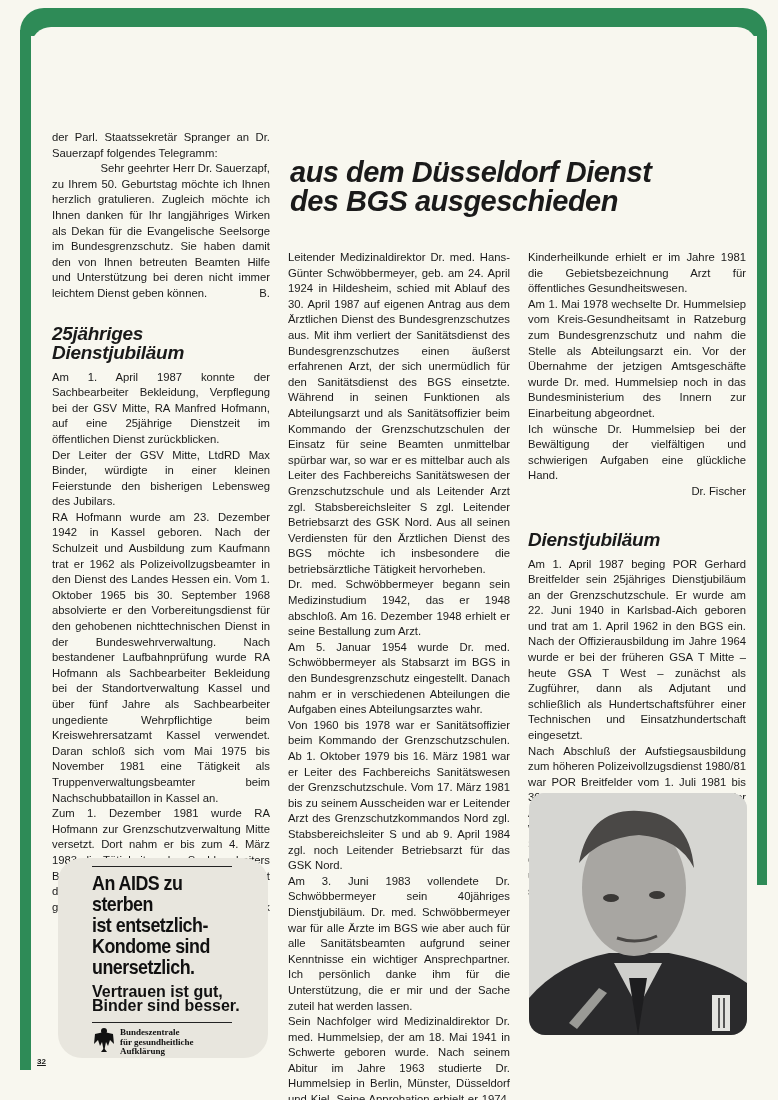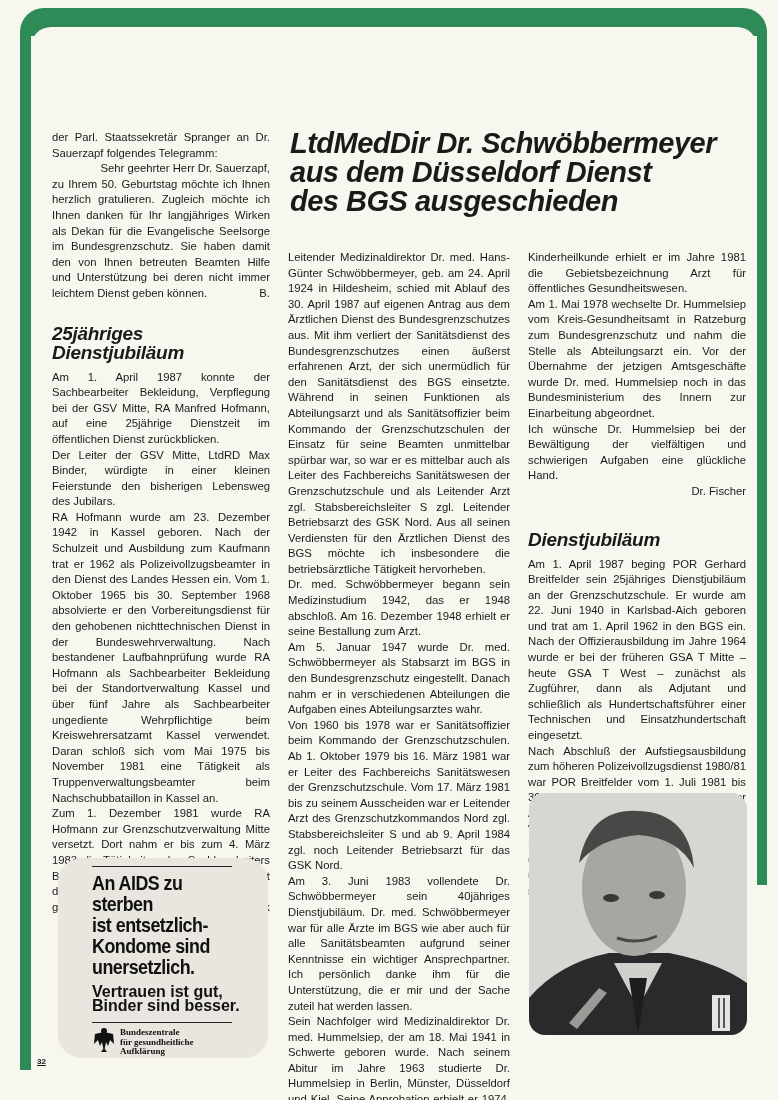--- a/index.html
+++ b/index.html
@@ -87,29 +87,29 @@
 </svg>
 <div class="ad-org">
   <div>Bundeszentrale</div>
   <div>für gesundheitliche</div>
   <div>Aufklärung</div>
 </div>
 
 <div class="page-num">32</div>
 
 <h1 class="main-title">
-  <span>LtdMedDir Dr. Schwöbbermeyer</span><br>
+  <br>
   <span>aus dem Düsseldorf Dienst</span><br>
   <span>des BGS ausgeschieden</span>
 </h1>
 
 <div class="col col2">
   <p>Leitender Medizinaldirektor Dr. med. Hans-Günter Schwöbbermeyer, geb. am 24. April 1924 in Hildesheim, schied mit Ablauf des 30. April 1987 auf eigenen Antrag aus dem Ärztlichen Dienst des Bundesgrenzschutzes aus. Mit ihm verliert der Sanitätsdienst des Bundesgrenzschutzes einen äußerst erfahrenen Arzt, der sich unermüdlich für den Sanitätsdienst des BGS einsetzte. Während in seinen Funktionen als Abteilungsarzt und als Sanitätsoffizier beim Kommando der Grenzschutzschulen der Einsatz für seine Beamten unmittelbar spürbar war, so war er es mittelbar auch als Leiter des Fachbereichs Sanitätswesen der Grenzschutzschule und als Leitender Arzt zgl. Stabsbereichsleiter S zgl. Leitender Betriebsarzt des GSK Nord. Aus all seinen Verdiensten für den Ärztlichen Dienst des BGS möchte ich insbesondere die betriebsärztliche Tätigkeit hervorheben.</p>
   <p>Dr. med. Schwöbbermeyer begann sein Medizinstudium 1942, das er 1948 abschloß. Am 16. Dezember 1948 erhielt er seine Bestallung zum Arzt.</p>
-  <p>Am 5. Januar 1947 wurde Dr. med. Schwöbbermeyer als Stabsarzt im BGS in den Bundesgrenzschutz eingestellt. Danach nahm er in verschiedenen Abteilungen die Aufgaben eines Abteilungsarztes wahr.</p>
+  <p>Am 5. Januar 1954 wurde Dr. med. Schwöbbermeyer als Stabsarzt im BGS in den Bundesgrenzschutz eingestellt. Danach nahm er in verschiedenen Abteilungen die Aufgaben eines Abteilungsarztes wahr.</p>
   <p>Von 1960 bis 1978 war er Sanitätsoffizier beim Kommando der Grenzschutzschulen. Ab 1. Oktober 1979 bis 16. März 1981 war er Leiter des Fachbereichs Sanitätswesen der Grenzschutzschule. Vom 17. März 1981 bis zu seinem Ausscheiden war er Leitender Arzt des Grenzschutzkommandos Nord zgl. Stabsbereichsleiter S und ab 9. April 1984 zgl. noch Leitender Betriebsarzt für das GSK Nord.</p>
   <p>Am 3. Juni 1983 vollendete Dr. Schwöbbermeyer sein 40jähriges Dienstjubiläum. Dr. med. Schwöbbermeyer war für alle Ärzte im BGS wie aber auch für alle Sanitätsbeamten aufgrund seiner Kenntnisse ein wichtiger Ansprechpartner. Ich persönlich danke ihm für die Unterstützung, die er mir und der Sache zuteil hat werden lassen.</p>
   <p>Sein Nachfolger wird Medizinaldirektor Dr. med. Hummelsiep, der am 18. Mai 1941 in Schwerte geboren wurde. Nach seinem Abitur im Jahre 1963 studierte Dr. Hummelsiep in Berlin, Münster, Düsseldorf und Kiel. Seine Approbation erhielt er 1974. Bereits während seiner Medizinalassistentenzeit promovierte er zum Dr. med. Neben der Gebietsbezeichnung Arzt für</p>
 </div>
 
 <div class="col col3">
   <p>Kinderheilkunde erhielt er im Jahre 1981 die Gebietsbezeichnung Arzt für öffentliches Gesundheitswesen.</p>
   <p>Am 1. Mai 1978 wechselte Dr. Hummelsiep vom Kreis-Gesundheitsamt in Ratzeburg zum Bundesgrenzschutz und nahm die Stelle als Abteilungsarzt ein. Vor der Übernahme der jetzigen Amtsgeschäfte wurde Dr. med. Hummelsiep noch in das Bundesministerium des Innern zur Einarbeitung abgeordnet.</p>
   <p>Ich wünsche Dr. Hummelsiep bei der Bewältigung der vielfältigen und schwierigen Aufgaben eine glückliche Hand.</p>
   <p class="sig">Dr. Fischer</p>

